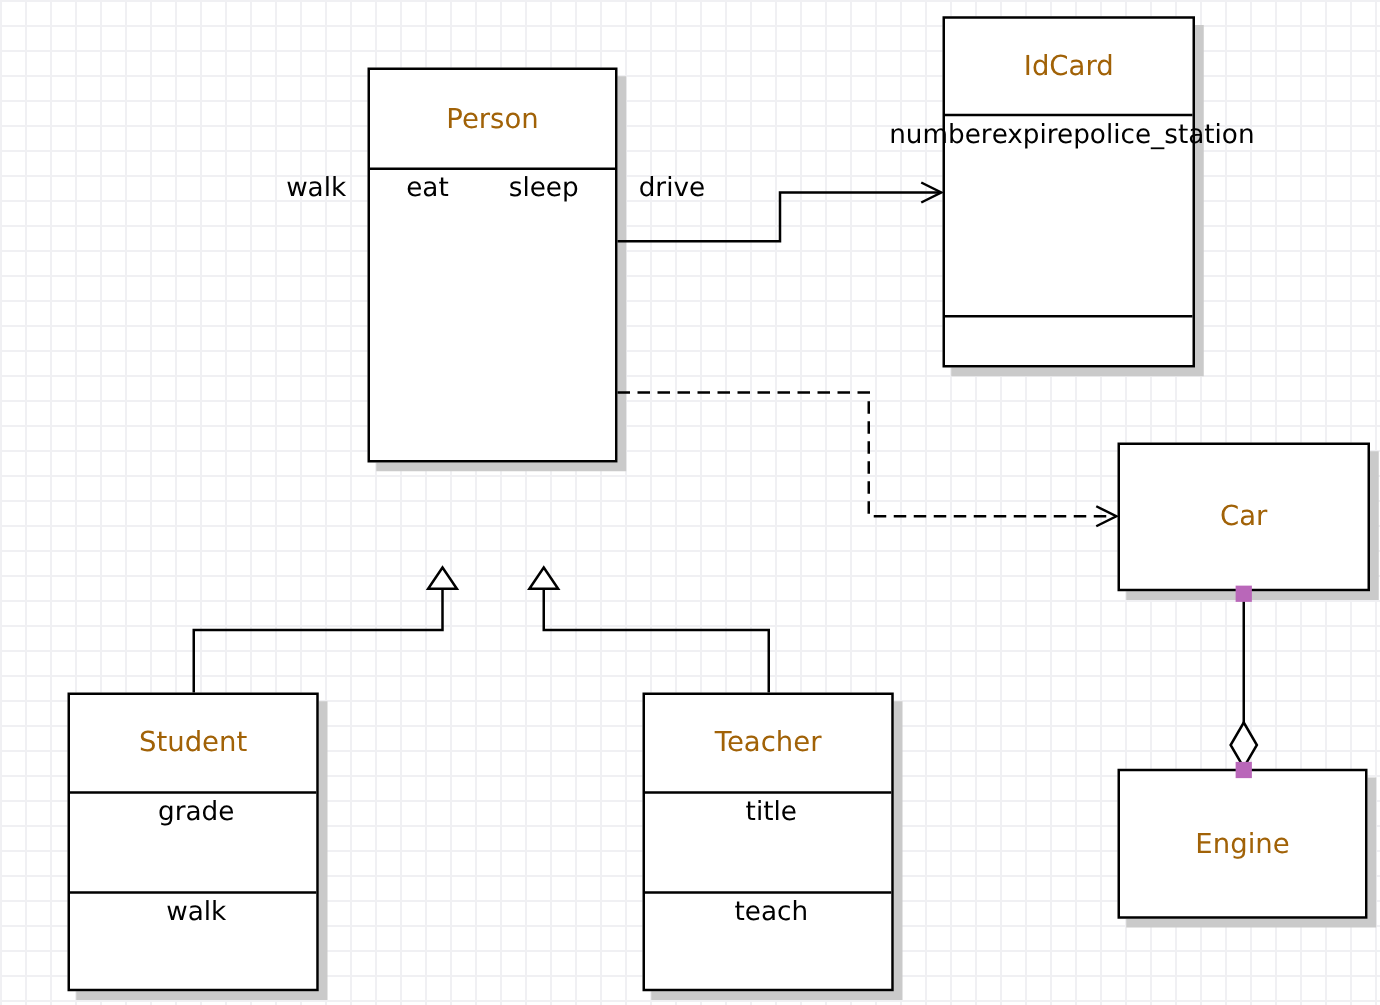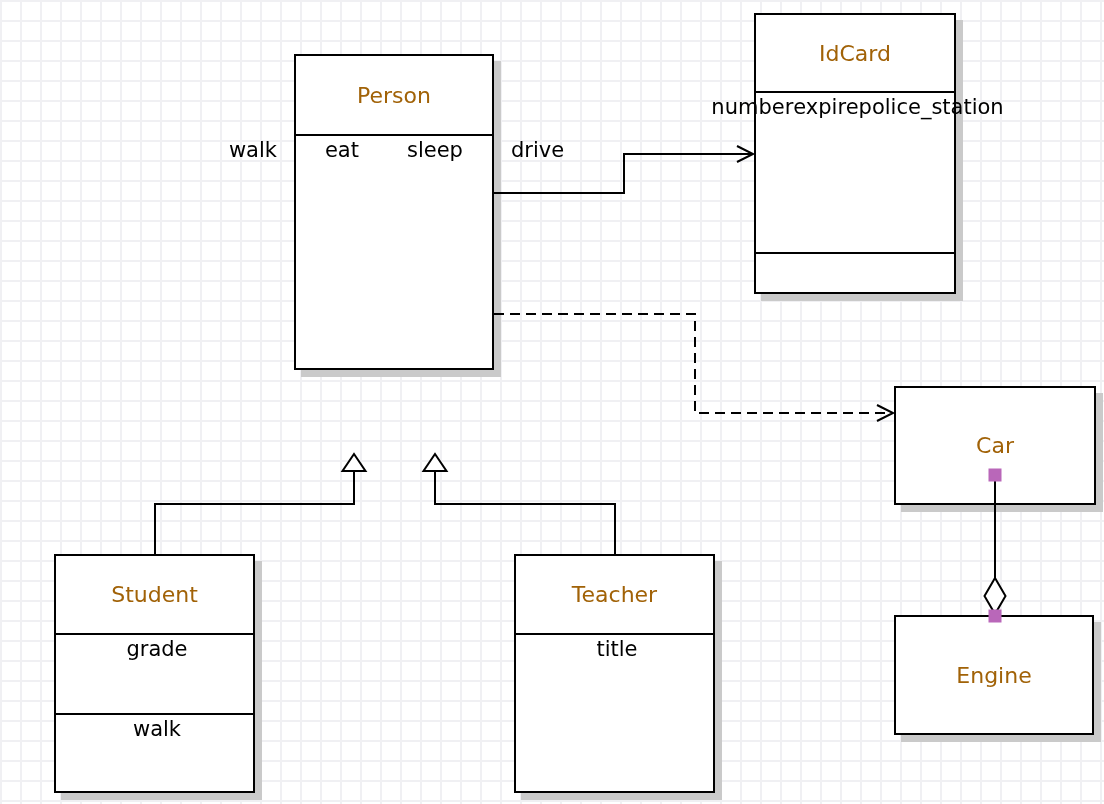--- a/index.html
+++ b/index.html
@@ -81,21 +81,21 @@
   <div class="uml-class" style="left:754px; top:13px; width:202px; height:281px;">
     <div class="cls-title" style="height:76px">IdCard</div>
     <div class="cls-sec" style="height:161px">
       <span>number</span>
       <span>expire</span>
       <span>police_station</span>
     </div>
     <div class="cls-sec grow"></div>
   </div>
 
-  <div class="uml-class title-only" style="left:894px; top:354px; width:202px; height:119px;margin-top:32px;">
+  <div class="uml-class title-only" style="left:894px; top:354px; width:202px; height:119px;">
     <div class="cls-title">Car</div>
   </div>
 
   <div class="uml-class title-only" style="left:894px; top:615px; width:200px; height:120px;align-items:center;">
     <div class="cls-title">Engine</div>
   </div>
 
   <div class="uml-class" style="left:54px; top:554px; width:201px; height:239px;">
     <div class="cls-title" style="height:77px">Student</div>
     <div class="cls-sec" style="height:80px">
@@ -103,20 +103,23 @@
     </div>
     <div class="cls-sec grow">
       <span>walk</span>
     </div>
   </div>
 
   <div class="uml-class" style="left:514px; top:554px; width:201px; height:239px;">
     <div class="cls-title" style="height:77px">Teacher</div>
     <div class="cls-sec" style="height:80px">
       <span>title</span>
+    </div>
+    <div class="cls-sec grow">
+      <span>teach</span>
     </div>
   </div>
 
   <svg class="connectors" width="1104" height="804" viewBox="0 0 1104 804">
 
     <g>
       <path d="M494 193 H624 V154 H752" fill="none" stroke="#000" stroke-width="2"></path>
       <polyline points="737,146 753,154 737,162" fill="none" stroke="#000" stroke-width="2"></polyline>
     </g>
 

